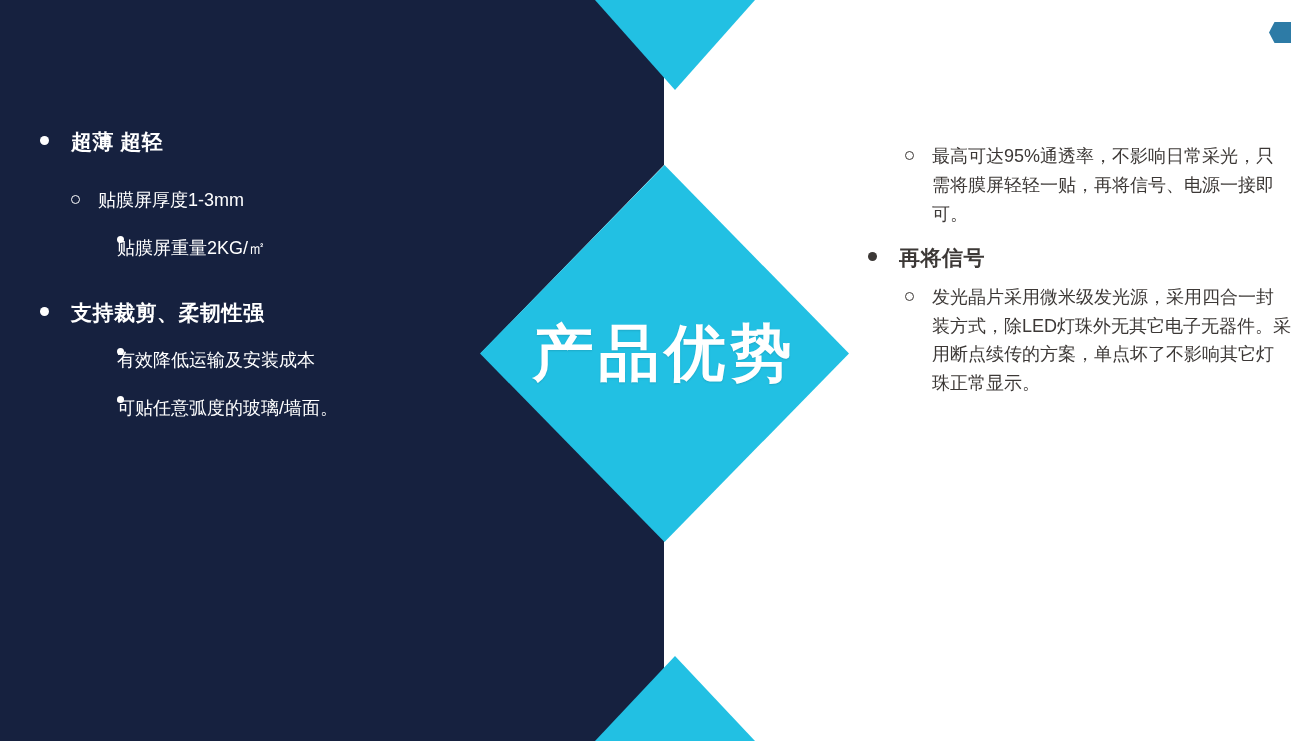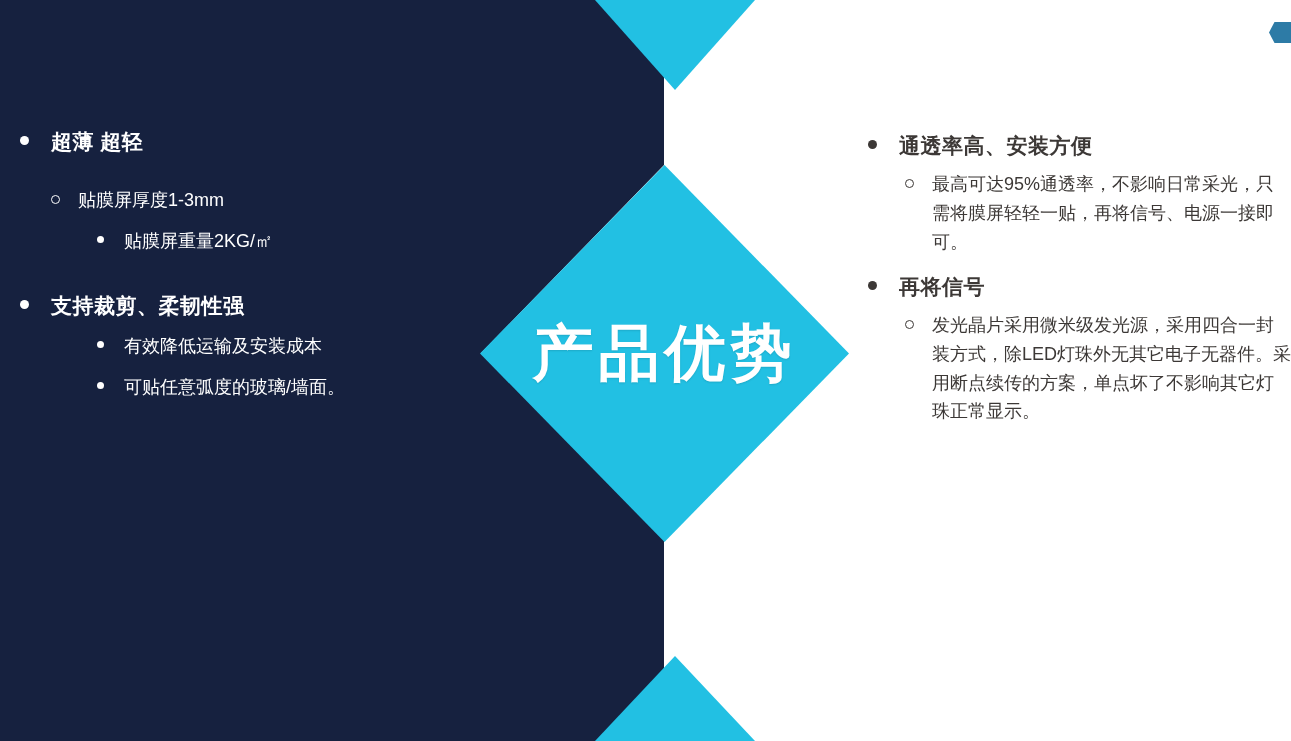--- a/index.html
+++ b/index.html
@@ -85,21 +85,21 @@
 
   
   .column {
     position: absolute;
     box-sizing: border-box;
   }
   #left-column {
     left: 0;
     top: 128px;
     width: 470px;
-    padding-left: 20px;
+    padding-left: 40px;
     color: #ffffff;
   }
   #right-column {
     left: 858px;
     top: 132px;
     width: 433px;
     padding-left: 10px;
     color: #3c3836;
   }
 
@@ -177,21 +177,21 @@
     font-size: 18px;
     line-height: 1.6;
   }
 
   
   .indent-1 { margin-left: 31px; }
   .indent-2 { margin-left: 77px; }
 
   #left-column .topic-group { margin-bottom: 36px; }
   #left-column .sub-item { margin-top: 30px; }
-  #left-column .subsub-item { margin-top: 12px; }
+  #left-column .subsub-item { margin-top: 12px; flex-direction: column; }
 
   #right-column .topic-group { margin-bottom: 16px; }
   #right-column .sub-item { margin-top: 10px; }
   #right-column .indent-1 { margin-left: 37px; }
 </style>
 </head>
 <body>
 
 <div id="slide">
 
@@ -235,24 +235,20 @@
         <span class="subsub-text">可贴任意弧度的玻璃/墙面。</span>
       </div>
     </div>
 
   </div>
 
   <div class="column" id="right-column">
 
 
     <div class="topic-group">
-      <div class="topic-head">
-        <span class="bullet-filled"></span>
-        <span class="topic-title">通透率高、安装方便</span>
-      </div>
       <div class="sub-item indent-1">
         <span class="bullet-hollow"></span>
         <span class="sub-text">最高可达95%通透率，不影响日常采光，只需将膜屏轻轻一贴，再将信号、电源一接即可。</span>
       </div>
     </div>
 
     <div class="topic-group">
       <div class="topic-head">
         <span class="bullet-filled"></span>
         <span class="topic-title">再将信号</span>

